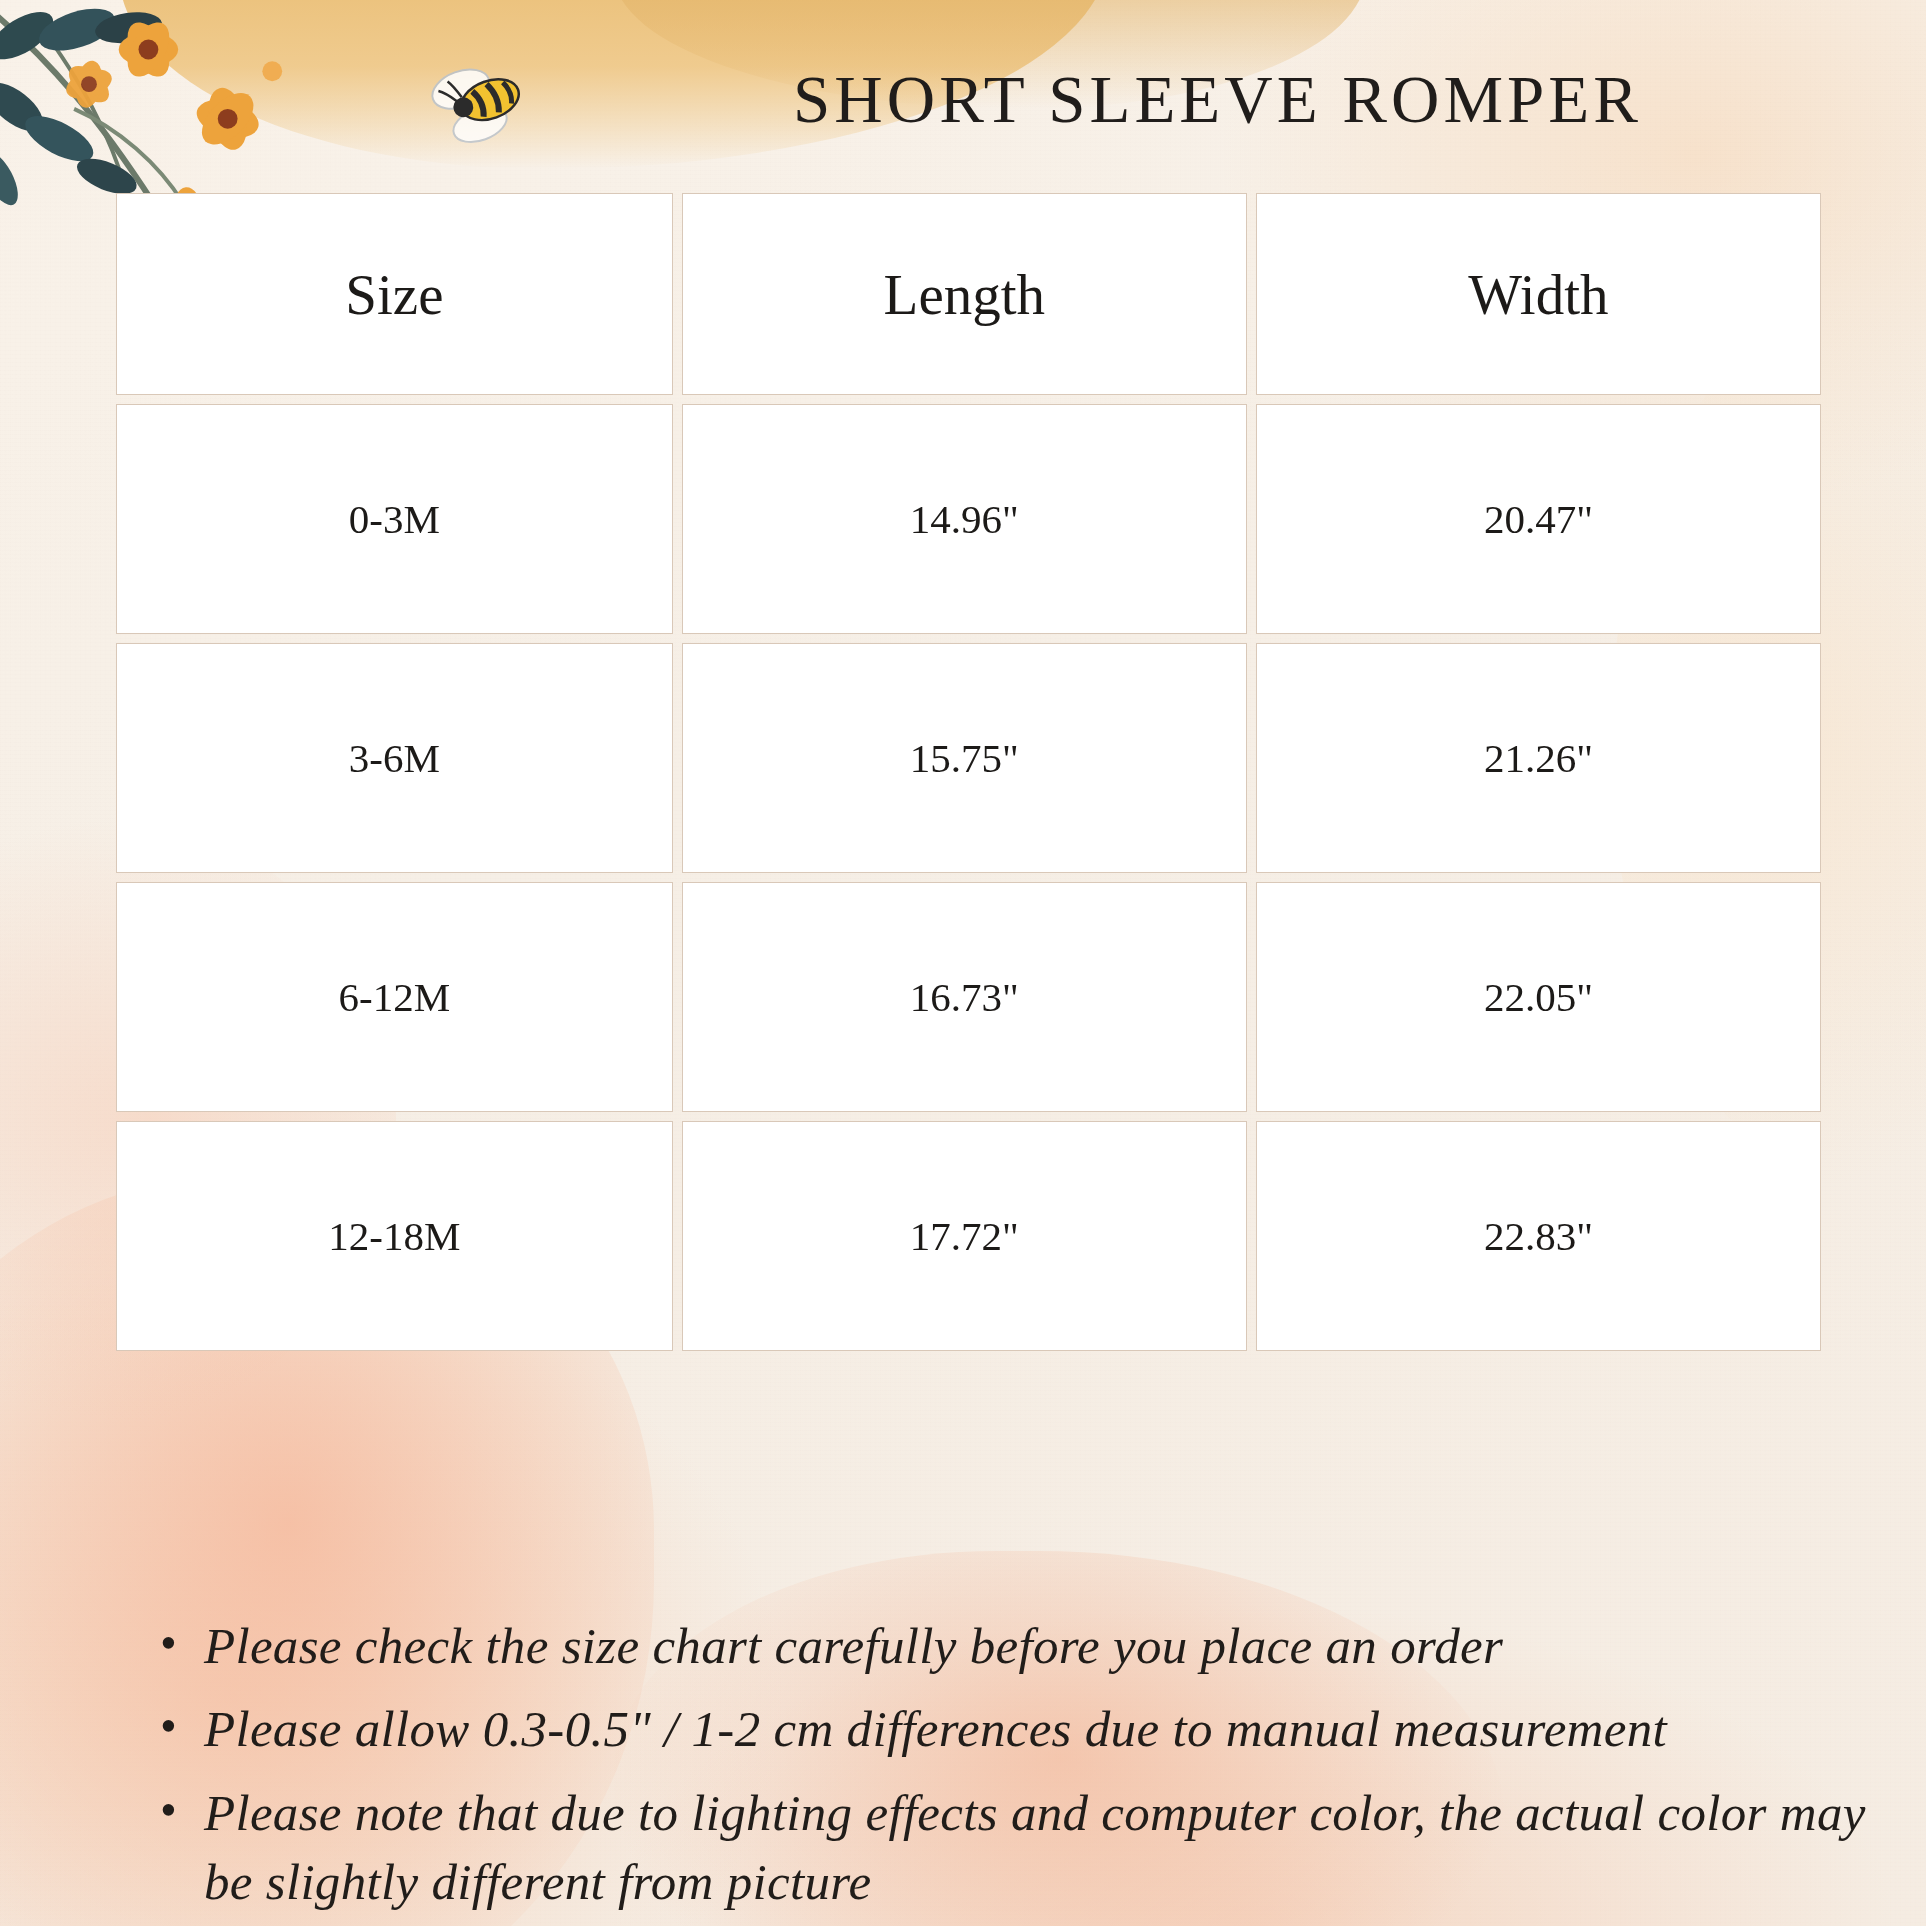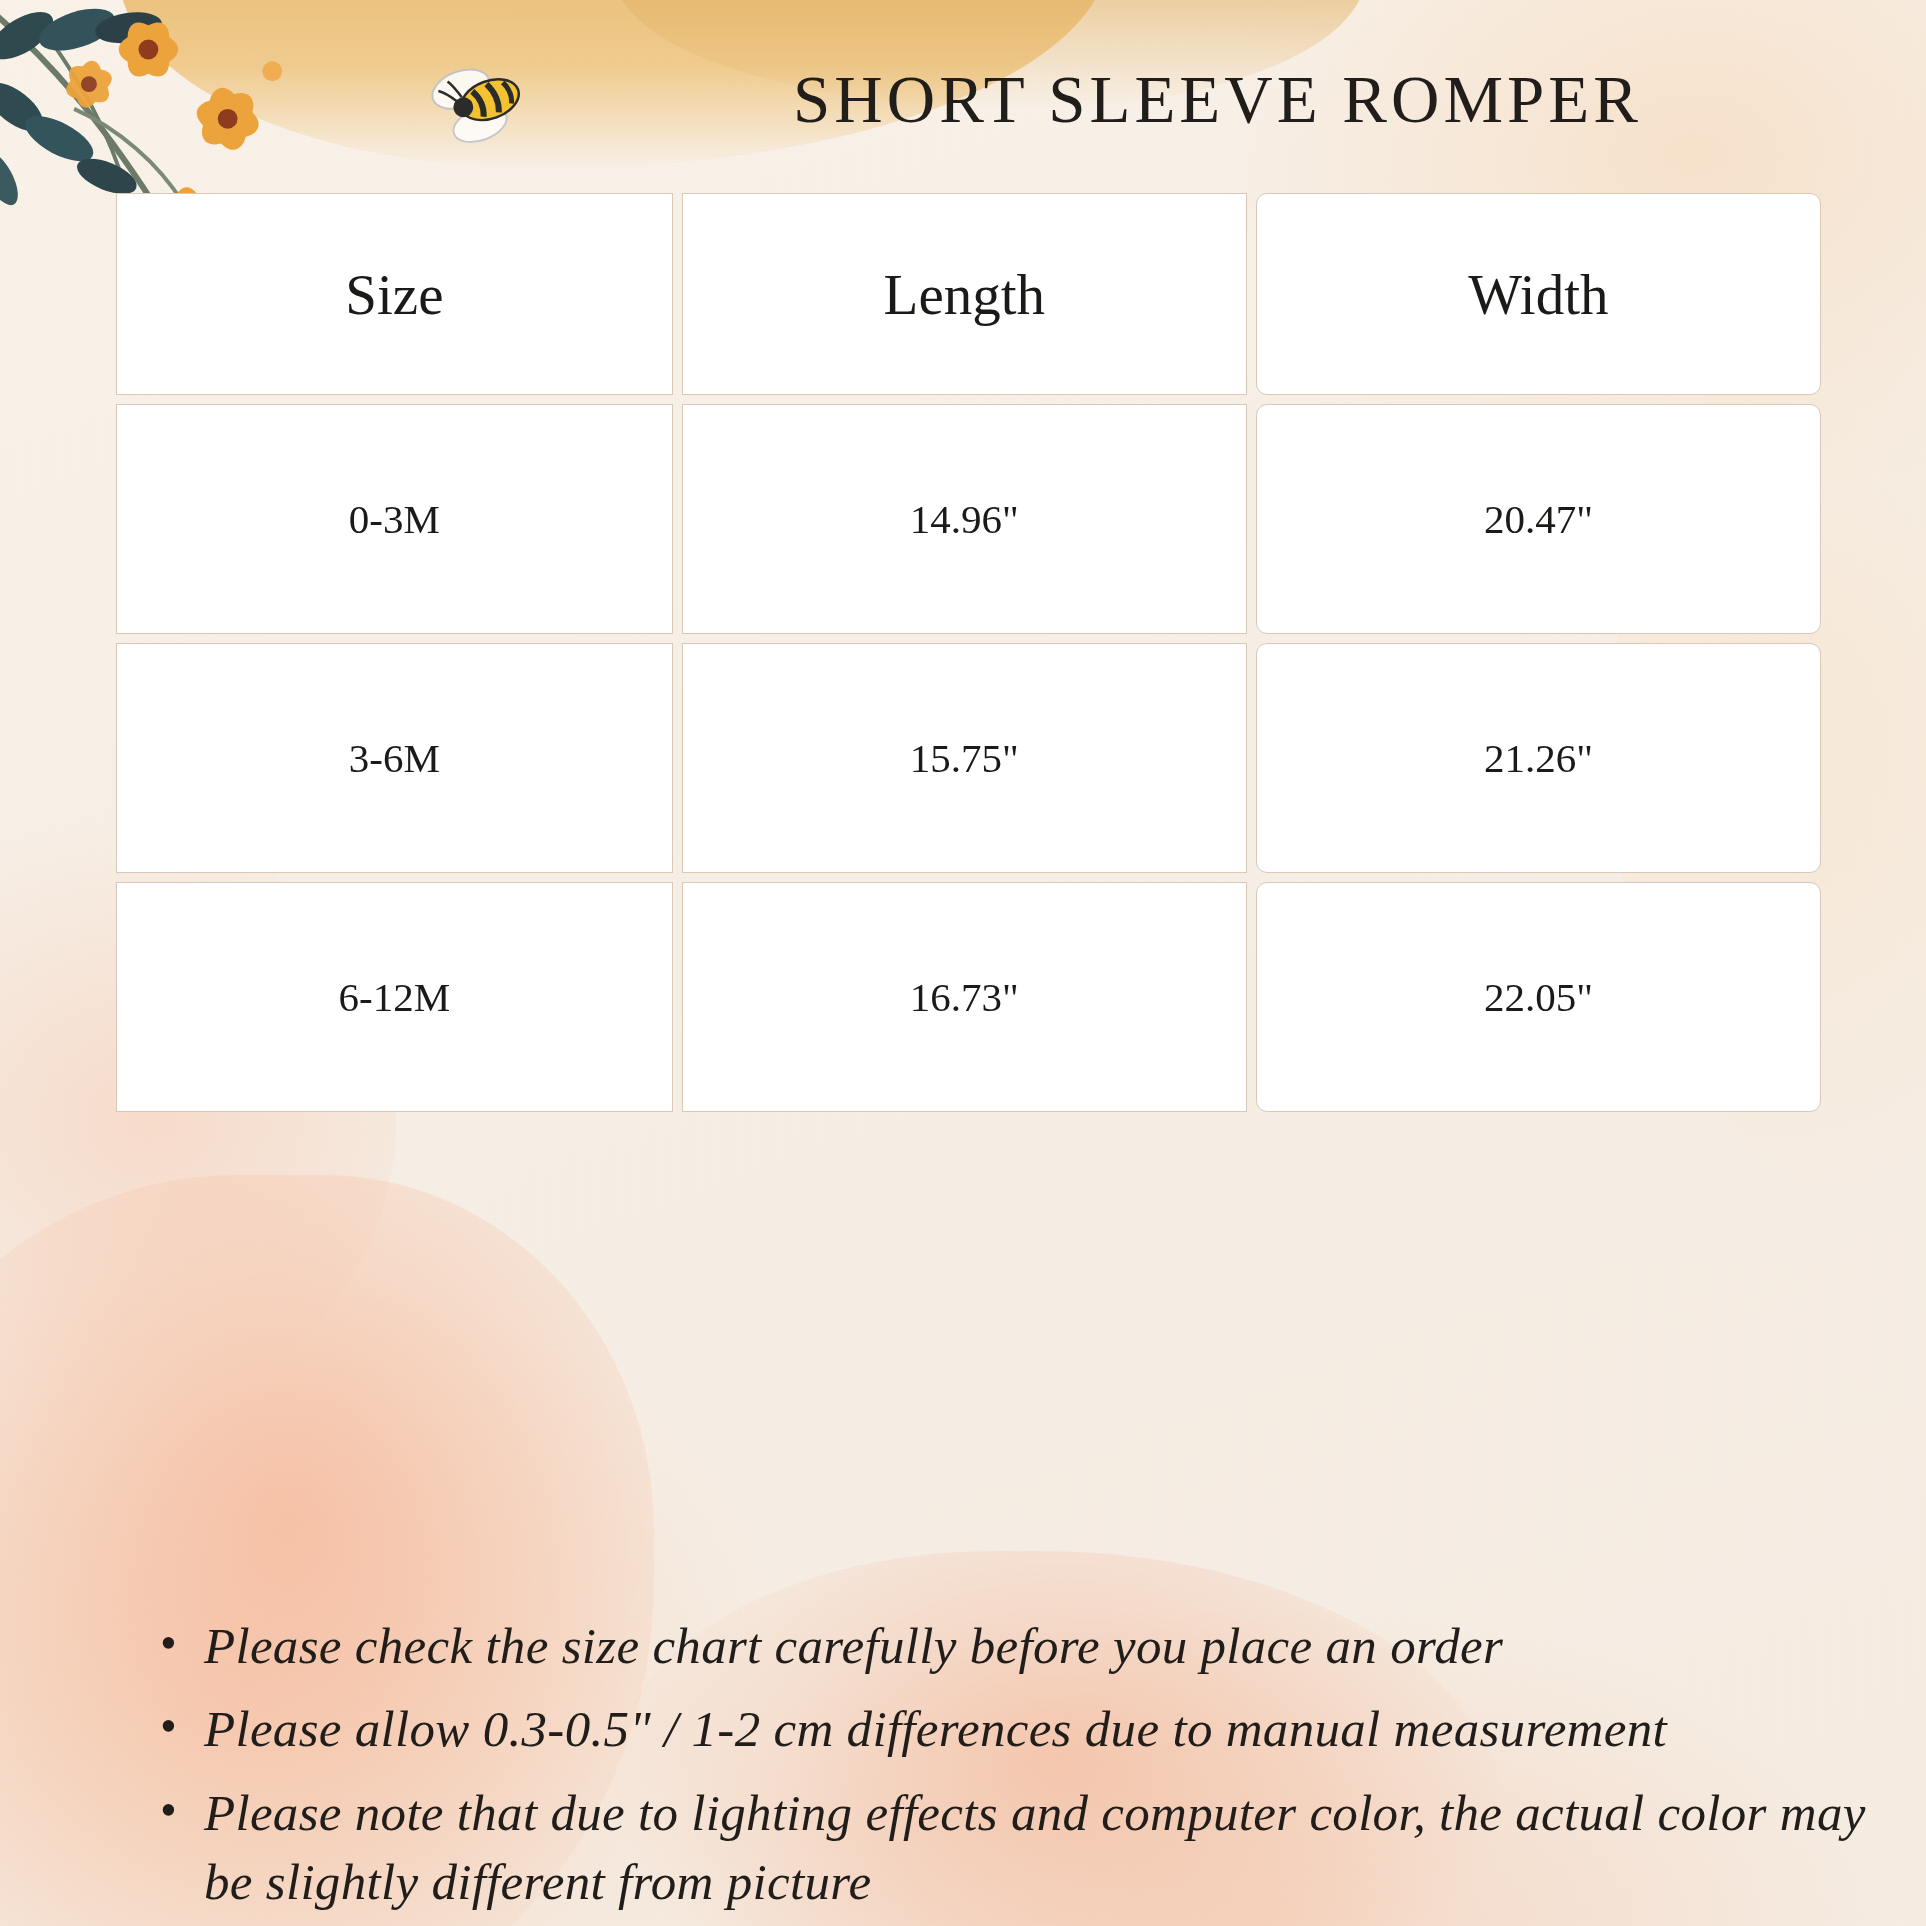--- a/index.html
+++ b/index.html
@@ -130,21 +130,21 @@
   table.size-table tr.header-row td {
     height: 198px;
     font-size: 57px;
     margin-top: 28px;
   }
   table.size-table tr.data-row td {
     height: 226px;
   }
   td.col-size { width: 33%; }
   td.col-length { width: 33.5%; }
-  td.col-width { width: 33.5%; border-radius: 11px; }
+  td.col-width { width: 33.5%; }
 
   
   .notes {
     position: absolute;
     top: 1612px;
     left: 107px;
     width: 1762px;
     color: #211d1a;
   }
   .notes ul {
@@ -265,20 +265,25 @@
       <tr class="data-row">
         <td class="col-size">3-6M</td>
         <td class="col-length">15.75"</td>
         <td class="col-width">21.26"</td>
       </tr>
       <tr class="data-row">
         <td class="col-size">6-12M</td>
         <td class="col-length">16.73"</td>
         <td class="col-width">22.05"</td>
       </tr>
+      <tr class="data-row">
+        <td class="col-size">12-18M</td>
+        <td class="col-length">17.72"</td>
+        <td class="col-width">22.83"</td>
+      </tr>
     </tbody>
   </table>
 </div>
 
 <div class="notes">
   <ul>
     <li>Please check the size chart carefully before you place an order</li>
     <li>Please allow 0.3-0.5" / 1-2 cm differences due to manual measurement</li>
     <li>Please note that due to lighting effects and computer color, the actual color may be slightly different from picture</li>
   </ul>

